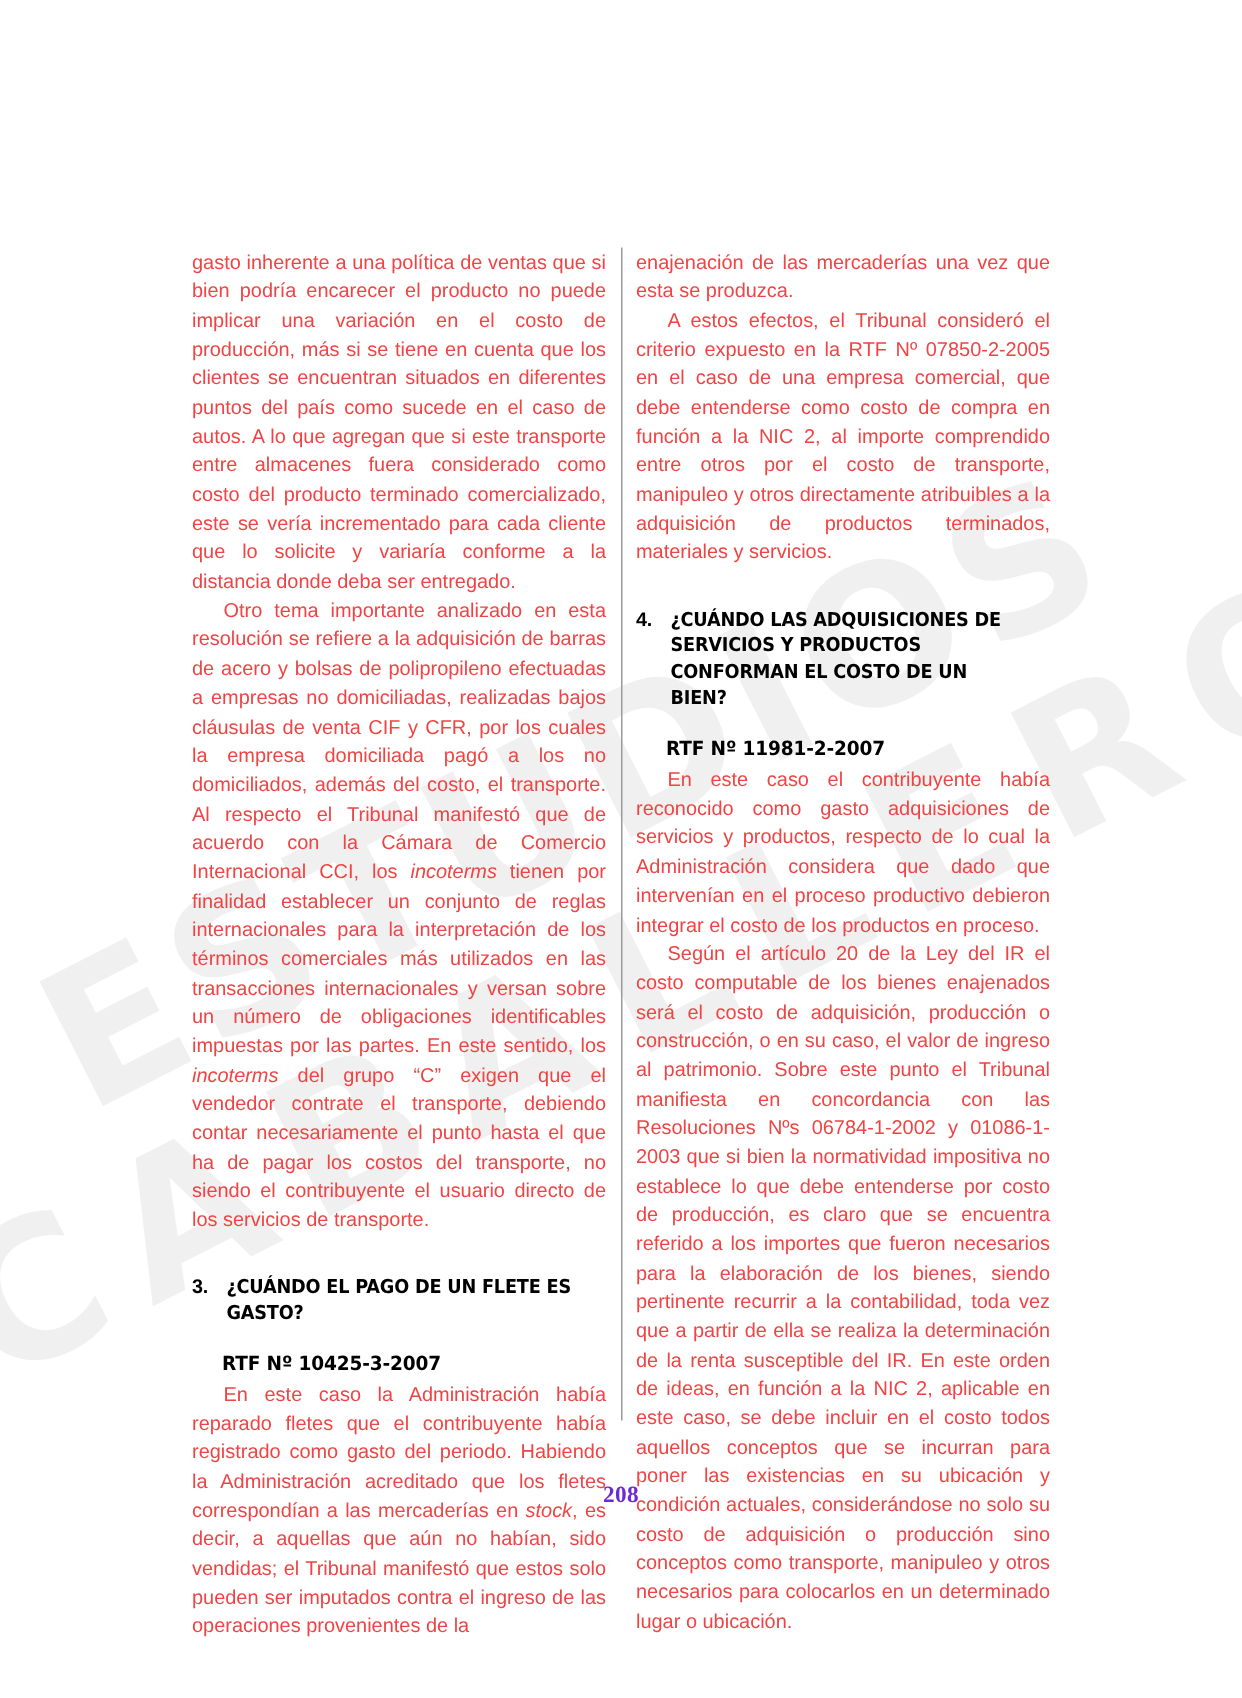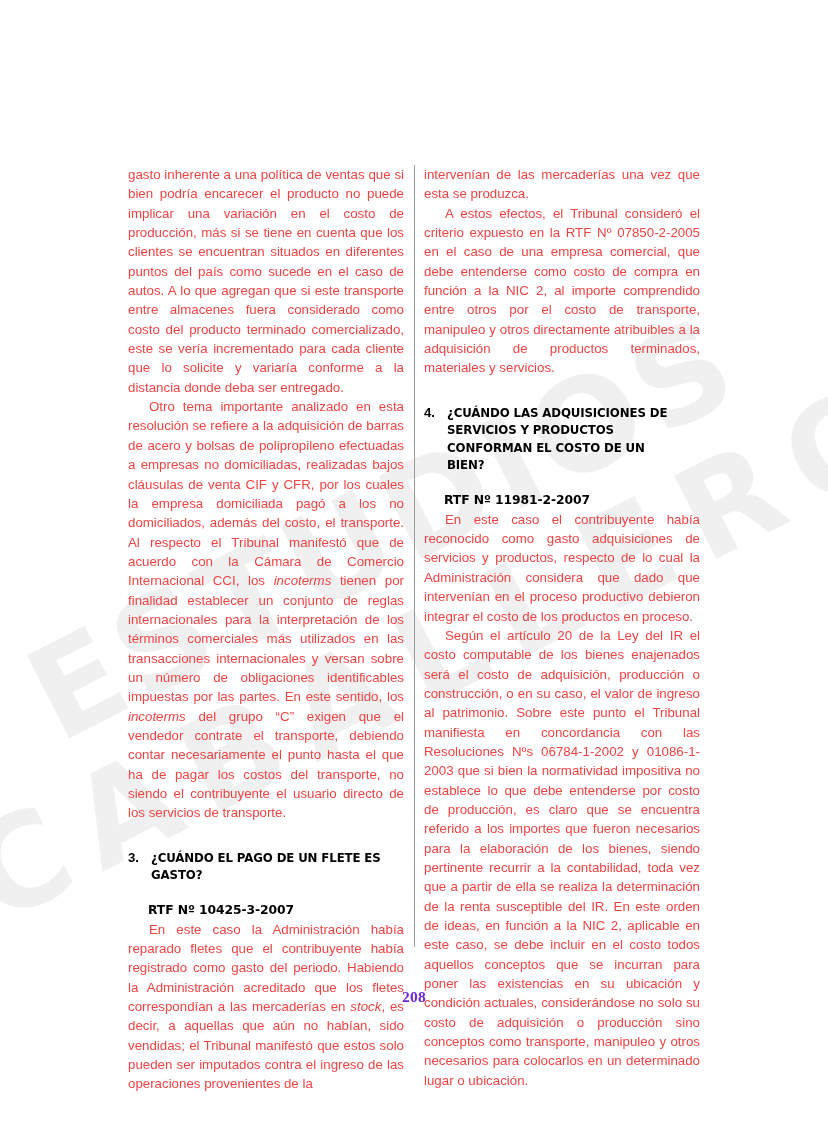--- a/index.html
+++ b/index.html
@@ -201,21 +201,21 @@
 
       <p class="para indent"><span>En este caso la Administración había reparado fletes que el contribuyente había registrado como gasto del periodo. Habiendo la Administración acreditado que los fletes correspondían a las mercaderías en </span><span class="it">stock</span><span>, es decir, a aquellas que aún no habían, sido vendidas; el Tribunal manifestó que estos solo pueden ser imputados contra el ingreso de las operaciones provenientes de la</span></p>
     </div>
 
     <div class="col-gutter">
       <div class="col-rule"></div>
     </div>
 
     <div class="col">
 
-      <p class="para">intervenían de las mercaderías una vez que esta se produzca.</p>
+      <p class="para">enajenación de las mercaderías una vez que esta se produzca.</p>
 
       <p class="para indent gap">A estos efectos, el Tribunal consideró el criterio expuesto en la RTF Nº 07850-2-2005 en el caso de una empresa comercial, que debe entenderse como costo de compra en función a la NIC 2, al importe comprendido entre otros por el costo de transporte, manipuleo y otros directamente atribuibles a la adquisición de productos terminados, materiales y servicios.</p>
 
       <div class="section-heading">
         <span class="num">4.</span>
         <span class="htext">¿CUÁNDO LAS ADQUISICIONES DE SERVICIOS Y PRODUCTOS CONFORMAN EL COSTO DE UN BIEN?</span>
       </div>
 
       <div class="rtf-heading">RTF Nº 11981-2-2007</div>
 

